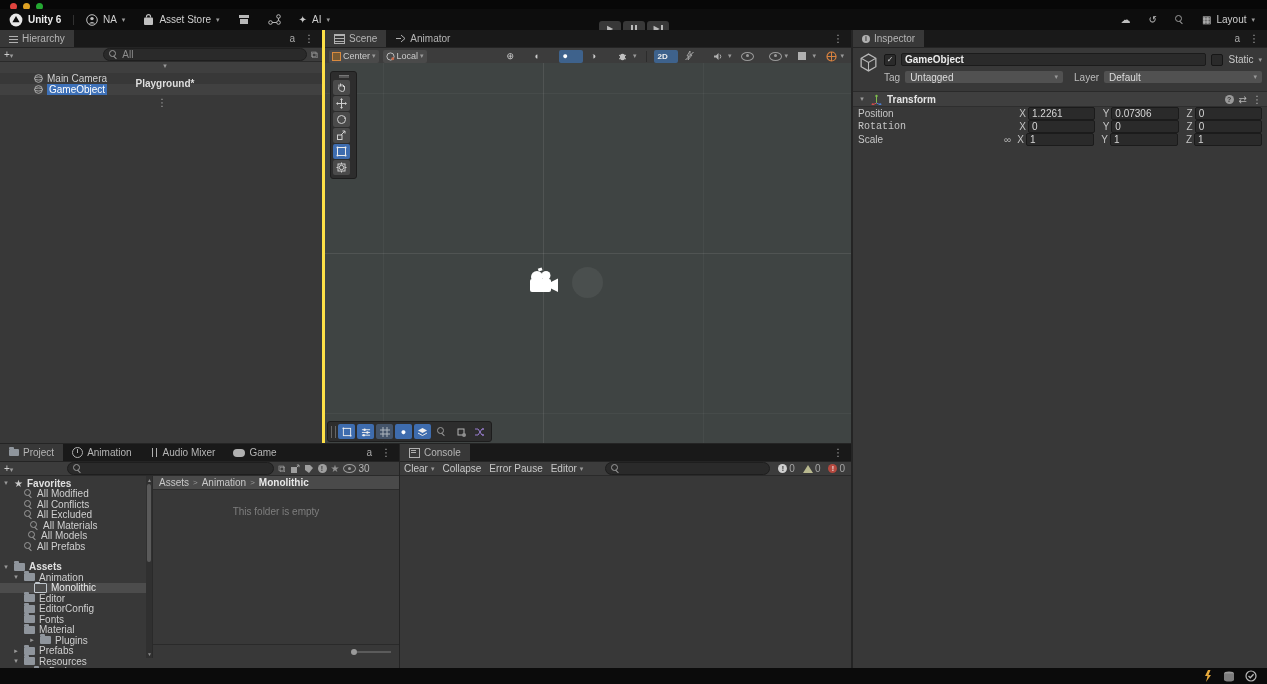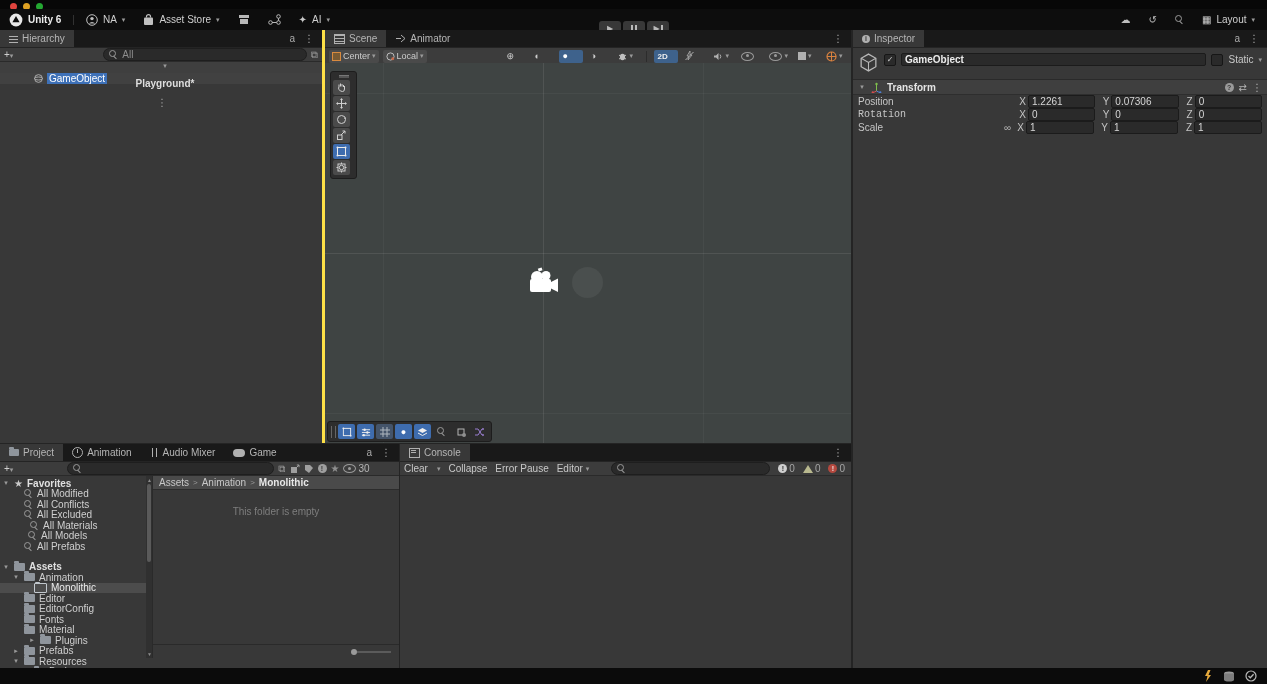--- a/index.html
+++ b/index.html
@@ -45,21 +45,21 @@
   .gameic{width:12px;height:8px;background:#b0b0b0;border-radius:4px;display:inline-block;margin-top:1px;}
   .consoleic{width:9px;height:8px;border:1px solid #b0b0b0;display:inline-block;position:relative;}
   .consoleic::after{content:"";position:absolute;left:1px;top:1px;width:5px;height:1px;background:#b0b0b0;box-shadow:0 2px 0 #b0b0b0;}
   .sceneic{width:9px;height:8px;border:1px solid #b0b0b0;display:inline-block;position:relative;background:linear-gradient(#b0b0b0 1px,transparent 1px);background-size:100% 3px;}
   .hieric{width:9px;height:7px;display:inline-block;background:linear-gradient(#b0b0b0 1px,transparent 1px);background-size:100% 3px;margin-top:2px;}
   .badge-circle{width:9px;height:9px;border-radius:50%;display:inline-flex;align-items:center;justify-content:center;font-size:7px;font-weight:bold;}
   .tri{width:0;height:0;border-left:5px solid transparent;border-right:5px solid transparent;border-bottom:8px solid #b9b98f;display:inline-block;}
   
   .hrow{height:11px;display:flex;align-items:center;gap:4px;padding-left:22px;color:#cfcfcf;}
   
-  .sbtn{height:13px;min-width:18px;background:#4a4a4a;border-radius:2px;display:flex;align-items:center;justify-content:flex-start;gap:2px;padding:0 3px;color:#cccccc;font-size:9px;}
+  .sbtn{height:13px;min-width:18px;background:#4a4a4a;border-radius:2px;display:flex;align-items:center;justify-content:space-between;gap:2px;padding:0 3px;color:#cccccc;font-size:9px;}
   .sbtn.on{background:#3e628c;color:#eee;}
   .sbtn.flat{background:transparent;}
   
   .tool{width:17px;height:15px;display:flex;align-items:center;justify-content:center;background:#4a4a4a;border-radius:2px;margin:1px 0;}
   .tool.on{background:#3e6cae;}
   
   .irow{display:flex;align-items:center;height:13px;padding:0 5px;}
   .axis{color:#c4c4c4;width:8px;text-align:right;margin-right:2px;flex:none;}
   .tfield{flex:1;margin-right:6px;}
   
@@ -175,20 +175,27 @@
   <div class="hrow" style="background:#3f3f3f;padding-left:8px;color:#dedede;flex-direction:column;">
     <span class="tw">▾</span>
     <svg width="10" height="10" viewBox="0 0 10 10">
         <circle cx="5" cy="5" r="4.5" fill="#c8c8c8"></circle>
         <circle cx="5" cy="5" r="2" fill="#3f3f3f"></circle>
         <path d="M5 .5 V3 M5 7 V9.5 M.5 5 H3 M7 5 H9.5" stroke="#3f3f3f"></path>
       </svg>
     <span style="font-weight:bold;">Playground*</span>
     <div class="sp"></div>
     <span style="margin-right:6px;color:#a5a5a5;">⋮</span>
+  </div>
+  <div class="hrow" style="padding-left:34px;">
+    <svg class="cubeic" width="9" height="9" viewBox="0 0 10 10">
+        <circle cx="5" cy="5" r="4.3" fill="none" stroke="#b5b5b5"></circle>
+        <ellipse cx="5" cy="5" rx="4.3" ry="1.7" fill="none" stroke="#b5b5b5"></ellipse>
+      </svg>
+    <span>Main Camera</span>
   </div>
   <div class="hrow" style="padding-left:34px;background:#414141;">
     <svg class="cubeic" width="9" height="9" viewBox="0 0 10 10">
         <circle cx="5" cy="5" r="4.3" fill="none" stroke="#b5b5b5"></circle>
         <ellipse cx="5" cy="5" rx="4.3" ry="1.7" fill="none" stroke="#b5b5b5"></ellipse>
       </svg>
     <span style="background:#3e71b8;color:#fff;padding:0 2px;">GameObject</span>
   </div>
 </div>
 
@@ -412,20 +419,34 @@
       </svg>
     <div style="flex:1;">
       <div style="display:flex;align-items:center;gap:5px;height:15px;">
         <span class="chk">
             <span>✓</span>
           </span>
         <span class="field" style="flex:1;font-weight:bold;color:#ececec;">GameObject</span>
         <span class="chk"></span>
         <span>Static</span>
         <span class="caret">▾</span>
+      </div>
+      <div style="display:flex;align-items:center;gap:5px;height:16px;margin-top:2px;">
+        <span style="color:#bdbdbd;">Tag</span>
+        <div class="dd" style="flex:1;">
+          <span>Untagged</span>
+          <div class="sp"></div>
+          <span class="caret">▾</span>
+        </div>
+        <span style="color:#bdbdbd;margin-left:6px;">Layer</span>
+        <div class="dd" style="flex:1;">
+          <span>Default</span>
+          <div class="sp"></div>
+          <span class="caret">▾</span>
+        </div>
       </div>
     </div>
   </div>
 
   <div style="margin-top:6px;border-top:1px solid #2a2a2a;">
     <div style="height:14px;background:#3f3f3f;border-bottom:1px solid #2e2e2e;display:flex;align-items:center;gap:5px;padding:0 5px;">
       <span class="tw">▾</span>
       <svg width="11" height="11" viewBox="0 0 11 11">
           <path d="M5.5 9 V2" stroke="#7fbf4d"></path>
           <path d="M5.5 9 L1.5 11" stroke="#d24d4d"></path>
@@ -626,21 +647,21 @@
     <div class="tab active">
       <span class="consoleic"></span>
       <span>Console</span>
     </div>
     <div class="sp"></div>
     <div class="tab-icons">
         <span>⋮</span>
       </div>
   </div>
   <div class="toolbar-row" style="height:13px;gap:8px;">
-    <span style="display:flex;align-items:center;gap:9px;justify-content:space-between;">
+    <span style="display:flex;align-items:center;gap:3px;justify-content:space-between;">
         <span>Clear</span>
         <span class="caret">▾</span>
       </span>
     <span>Collapse</span>
     <span>Error Pause</span>
     <span style="display:flex;align-items:center;gap:3px;">
         <span>Editor</span>
         <span class="caret">▾</span>
       </span>
     <div class="search" style="max-width:200px;margin-left:14px;">

